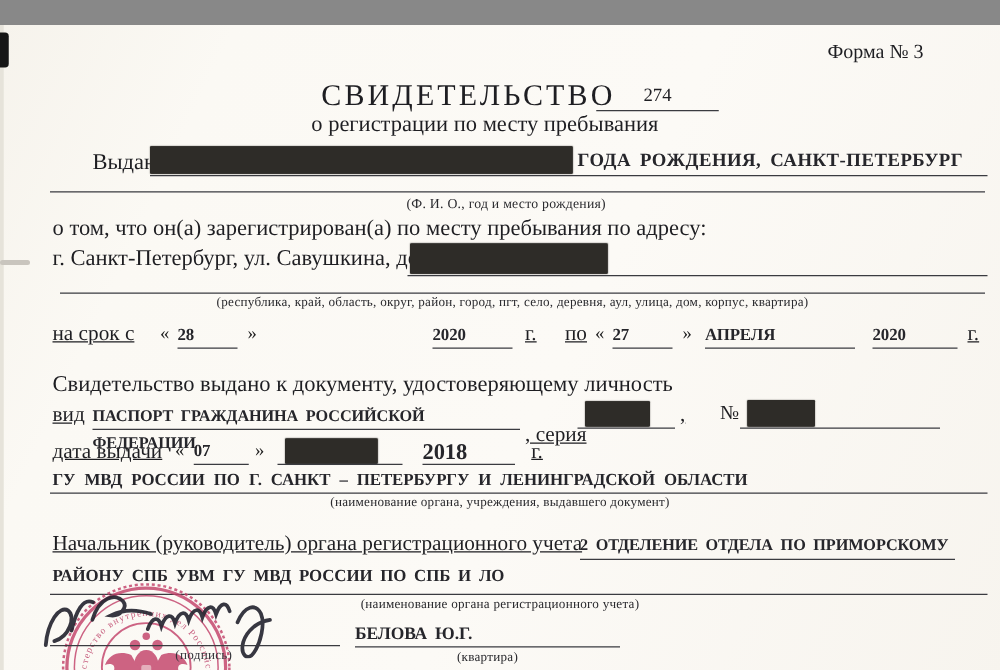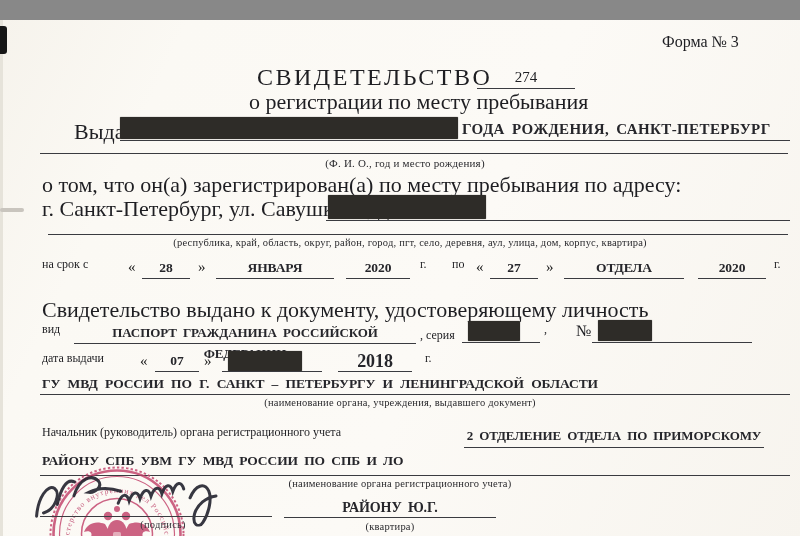--- a/index.html
+++ b/index.html
@@ -4,26 +4,26 @@
 <style>
   html,body{margin:0;padding:0;background:#888;}
   .page{
     position:relative;width:800px;height:536px;overflow:hidden;
     background:linear-gradient(115deg,#f6f3ec 0%,#fbf9f4 18%,#fcfaf6 55%,#f7f4ee 100%);
     font-family:"Liberation Serif","DejaVu Serif",serif;
     color:#1e1e22;
     margin-top:20px;
   }
   .t{position:absolute;white-space:nowrap;}
-  .fs18{font-size:22px;} .fs17{font-size:12px;} .fs16{font-size:16px;} .fs15{font-size:15px;}
+  .fs18{font-size:18px;} .fs17{font-size:17px;text-decoration:underline;} .fs16{font-size:16px;} .fs15{font-size:15px;}
   .cap{font-size:10.5px;color:#2a2a2e;text-align:center;letter-spacing:.2px;}
   .val{font-weight:700;color:#26262b;letter-spacing:-.1px;word-spacing:3px;}
   .ln{position:absolute;height:0;border-bottom:1.6px solid #3a3b40;}
   .box{position:absolute;background:#2e2c28;border-radius:1px;box-shadow:0 0 1px #2e2c28;}
-  .cell{position:absolute;text-align:center;border-bottom:1.6px solid #3a3b40;}
+  .cell{position:absolute;border-bottom:1.6px solid #3a3b40;}
   .q{font-size:15px;color:#222;}
   .stamp{position:absolute;left:17px;top:414px;width:200px;height:200px;}
   .sig{position:absolute;left:30px;top:446px;width:252px;height:62px;transform:rotate(-2deg);}
   .nick{position:absolute;left:0;top:6px;width:7px;height:28px;background:#161616;border-radius:0 3px 3px 0;}
   .smudge{position:absolute;left:0;top:188px;width:24px;height:4px;background:#c9c5be;border-radius:2px;}
   .edge{position:absolute;left:0;top:0;width:3px;height:536px;background:#e6e3da;}
 </style>
 </head>
 <body>
 
@@ -50,36 +50,35 @@
   <div class="t fs18" style="left:42px;top:176px;">г. Санкт-Петербург, ул. Савушкина, дом</div>
   <div class="box" style="left:328px;top:175px;width:158px;height:24px;"></div>
   <div class="ln" style="left:326px;top:200px;width:464px;"></div>
   <div class="ln" style="left:48px;top:214px;width:740px;border-bottom-width:1.4px;"></div>
   <div class="t cap" style="left:40px;top:217px;width:740px;">(республика, край, область, округ, район, город, пгт, село, деревня, аул, улица, дом, корпус, квартира)</div>
 
   <div class="t fs17" style="left:42px;top:237px;">на срок с</div>
   <div class="t q" style="left:128px;top:239px;">«</div>
   <div class="cell val" style="left:142px;top:237px;width:48px;height:21px;line-height:21px;font-size:13.5px;">28</div>
   <div class="t q" style="left:198px;top:239px;">»</div>
-  <div class="cell val" style="left:216px;top:237px;width:118px;height:21px;line-height:21px;font-size:13.5px;">ЯНВАРЯ</div>
   <div class="cell val" style="left:346px;top:237px;width:64px;height:21px;line-height:21px;font-size:13.5px;">2020</div>
   <div class="t fs17" style="left:420px;top:237px;">г.</div>
   <div class="t fs17" style="left:452px;top:237px;">по</div>
   <div class="t q" style="left:476px;top:239px;">«</div>
   <div class="cell val" style="left:490px;top:237px;width:48px;height:21px;line-height:21px;font-size:13.5px;">27</div>
   <div class="t q" style="left:546px;top:239px;">»</div>
-  <div class="cell val" style="left:564px;top:237px;width:120px;height:21px;line-height:21px;font-size:13.5px;">ОТДЕЛА</div>
+  <div class="cell val" style="left:564px;top:237px;width:120px;height:21px;line-height:21px;font-size:13.5px;">АПРЕЛЯ</div>
   <div class="cell val" style="left:698px;top:237px;width:68px;height:21px;line-height:21px;font-size:13.5px;">2020</div>
   <div class="t fs17" style="left:774px;top:237px;">г.</div>
 
   <div class="t fs18" style="left:42px;top:277px;">Свидетельство выдано к документу, удостоверяющему личность</div>
 
   <div class="t fs17" style="left:42px;top:302px;">вид</div>
   <div class="cell val" style="left:74px;top:302px;width:342px;height:21px;line-height:21px;font-size:13px;">ПАСПОРТ ГРАЖДАНИНА РОССИЙСКОЙ ФЕДЕРАЦИИ</div>
-  <div class="t fs17" style="left:420px;top:308px;">, серия</div>
+  <div class="t fs17" style="left:420px;top:318px;">, серия</div>
   <div class="box" style="left:468px;top:301px;width:52px;height:20px;"></div>
   <div class="ln" style="left:462px;top:322px;width:78px;"></div>
   <div class="t fs17" style="left:544px;top:302px;">,</div>
   <div class="t fs16" style="left:576px;top:302px;">№</div>
   <div class="box" style="left:598px;top:300px;width:54px;height:21px;"></div>
   <div class="ln" style="left:592px;top:322px;width:160px;"></div>
 
   <div class="t fs17" style="left:42px;top:331px;">дата выдачи</div>
   <div class="t q" style="left:140px;top:333px;">«</div>
   <div class="cell val" style="left:155px;top:331px;width:44px;height:20px;line-height:20px;font-size:13.5px;">07</div>
@@ -137,16 +136,16 @@
       <path d="M27,35 C31,20 37,9 45,13"></path>
       <path d="M44,27 C50,9 63,6 69,13 C73,18 66,25 59,24 C72,18 83,21 91,24"></path>
       <path d="M88,36 c4,-10 9,-10 11,-2 c4,-10 9,-10 11,-2 c4,-10 9,-10 11,-2 c4,-10 9,-10 11,-2 c4,-10 9,-10 11,-2 c4,-10 9,-10 11,-2"></path>
       <path d="M160,33 c6,-13 15,-15 19,-6 c3,8 -1,23 -7,31 c-5,7 -11,1 -8,-9 c3,-9 12,-16 22,-17"></path>
     </g>
   </svg>
 
   <div class="ln" style="left:40px;top:496px;width:232px;"></div>
   <div class="t cap" style="left:48px;top:499px;width:230px;color:#35353b;">(подпись)</div>
 
-  <div class="cell val" style="left:284px;top:478px;width:212px;height:19px;line-height:19px;font-size:14px;border-bottom-width:1.5px;">РАЙОНУ  Ю.Г.</div>
+  <div class="cell val" style="left:284px;top:478px;width:212px;height:19px;line-height:19px;font-size:14px;border-bottom-width:1.5px;">БЕЛОВА  Ю.Г.</div>
   <div class="t cap" style="left:284px;top:501px;width:212px;">(квартира)</div>
 
 </div>
 
 </body></html>

